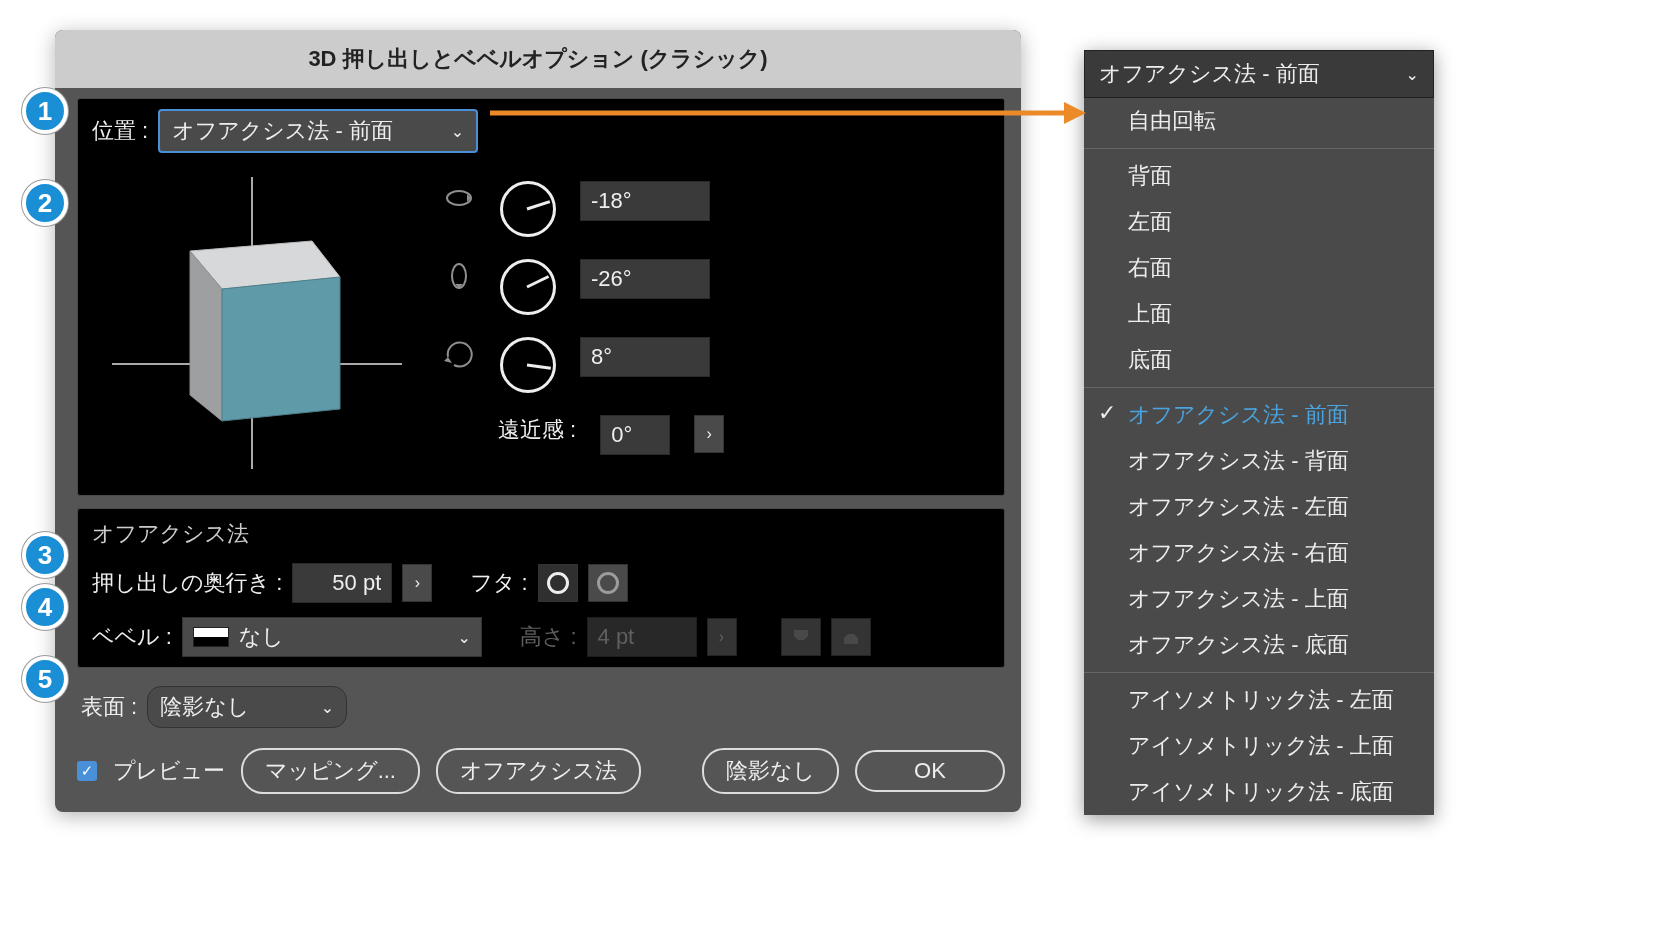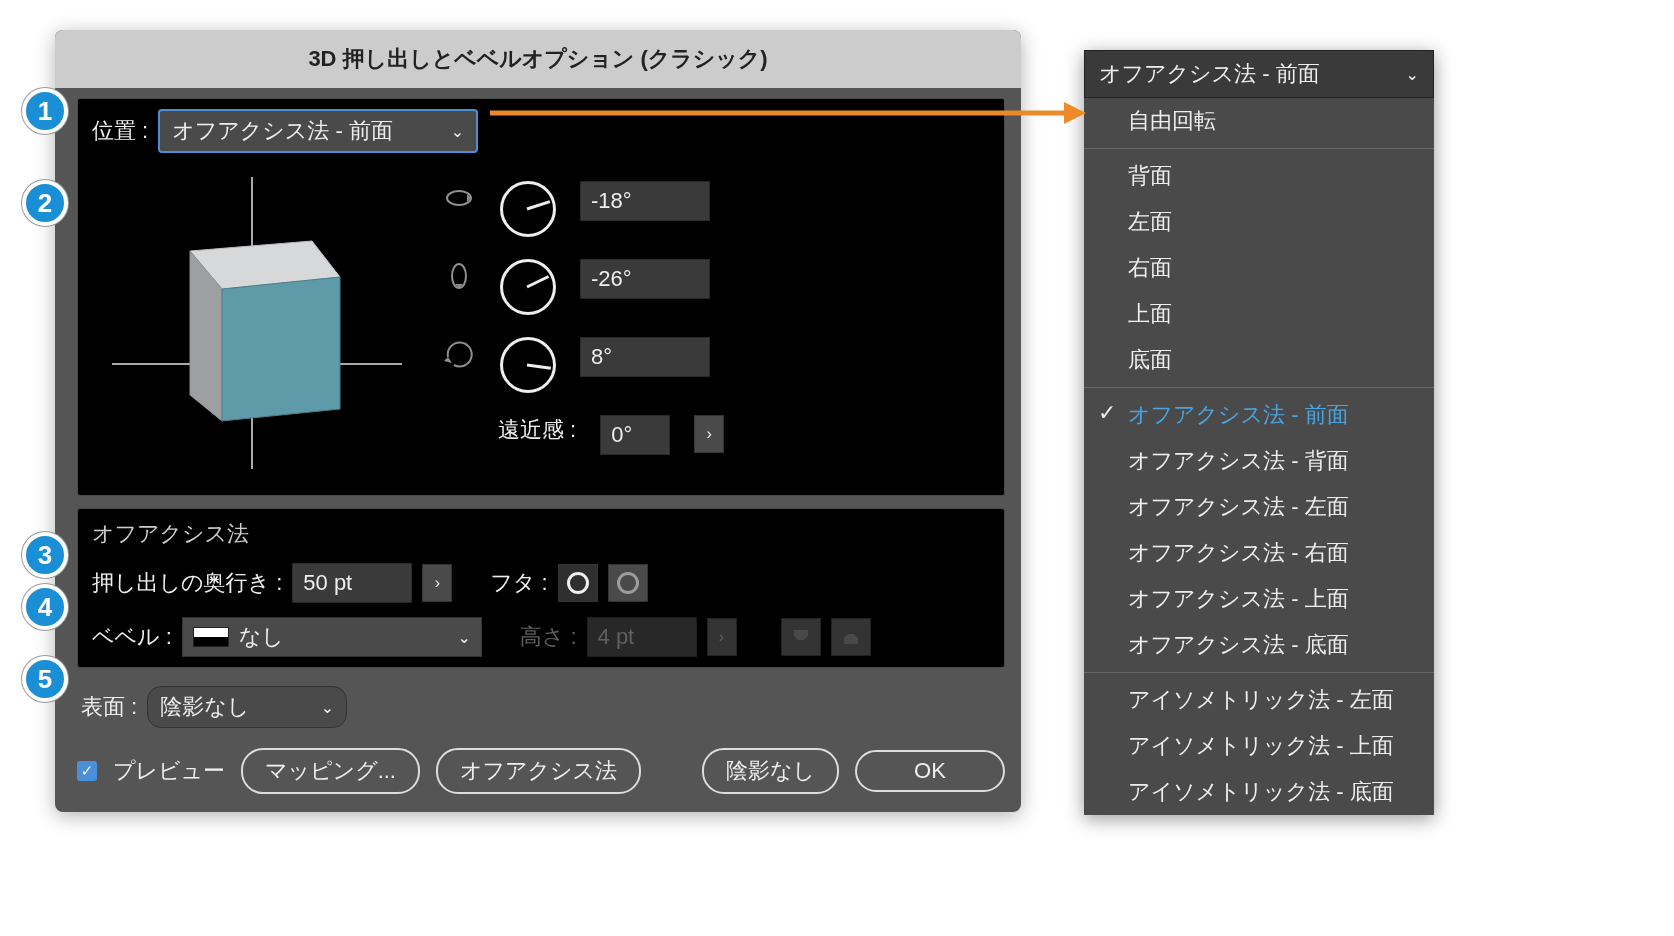--- a/index.html
+++ b/index.html
@@ -256,21 +256,21 @@
             <div class="stepper">›</div>
           </div>
         </div>
       </div>
     </div>
 
     <div class="section">
       <div class="sec-title">オフアクシス法</div>
       <div class="row" style="margin-bottom:14px">
         <span class="label">押し出しの奥行き :</span>
-        <input class="input" style="width: 120px;" value="50 pt">
+        <input class="input" style="width: 100px; text-align: right;" value="50 pt">
         <div class="stepper">›</div>
         <span style="width:18px"></span>
         <span class="label">フタ :</span>
         <div class="toggle-btn on">
             <span class="cap-circle"></span>
           </div>
         <div class="toggle-btn">
             <span class="cap-circle" style="opacity:.5"></span>
           </div>
       </div>

